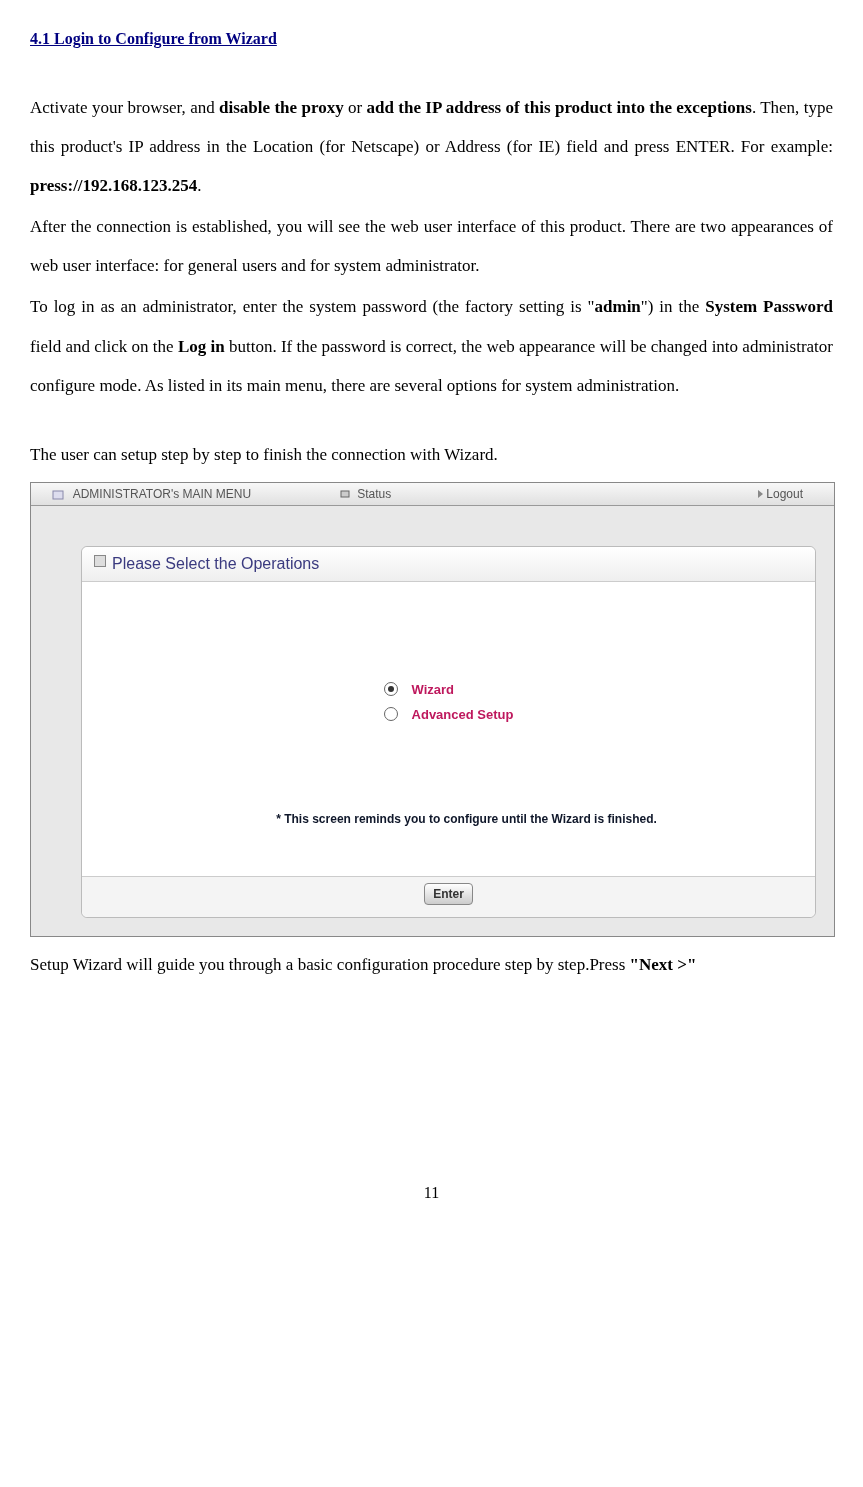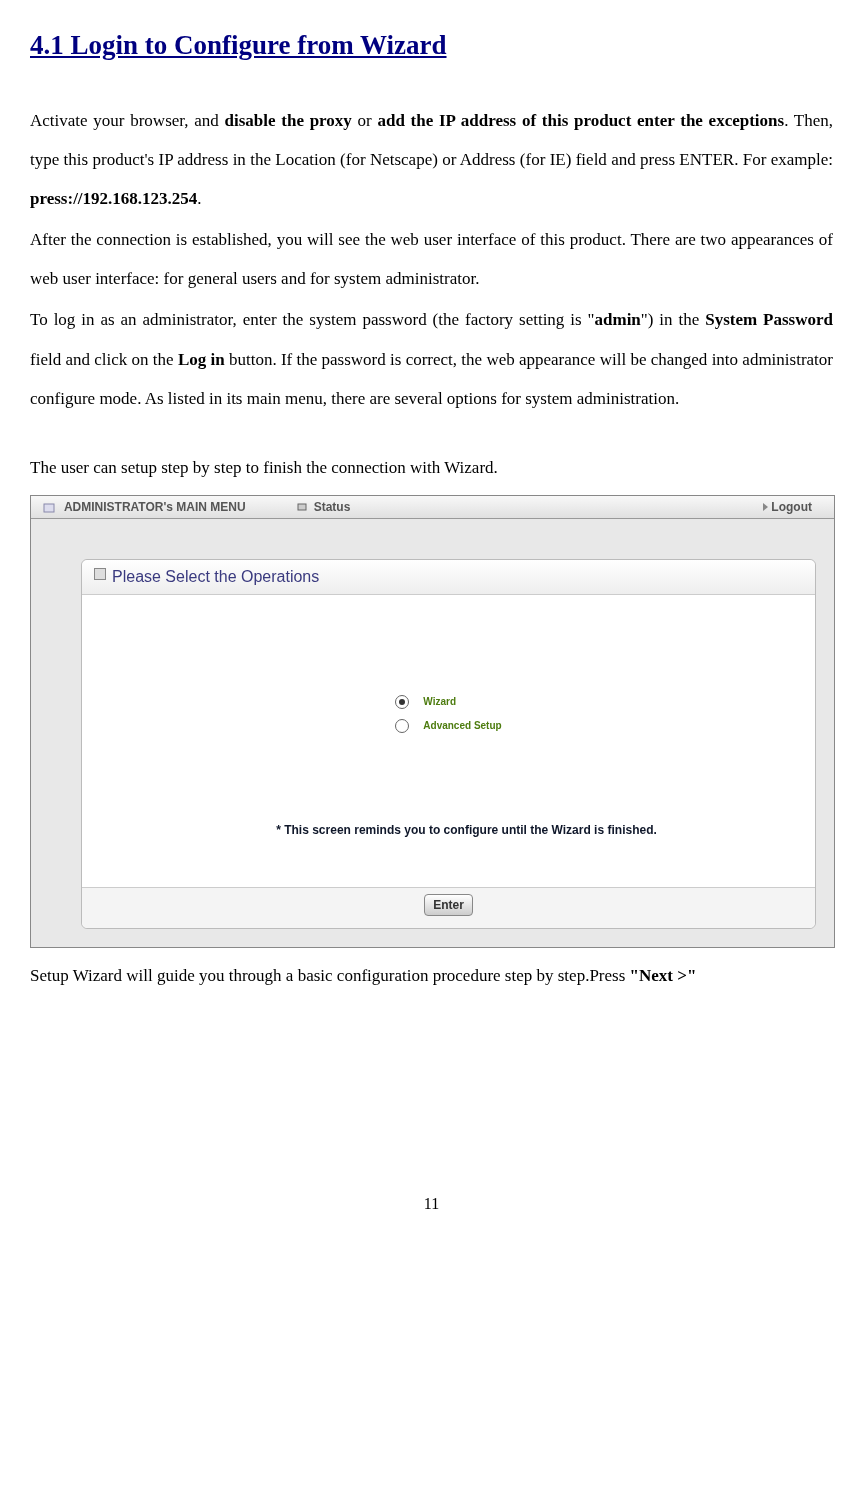--- a/index.html
+++ b/index.html
@@ -4,21 +4,21 @@
   <style>
     body {
       font-family: "Times New Roman", serif;
       margin: 0;
       padding: 30px 30px 20px 30px;
       width: 803px;
       background: white;
       color: black;
     }
     .section-title {
-      font-size: 27px;
+      font-size: 16px;
       font-weight: bold;
       text-decoration: underline;
       color: #000080;
       margin-bottom: 40px;
     }
     .body-text {
       font-size: 17px;
       line-height: 2.3;
       text-align: justify;
       margin-bottom: 0;
@@ -40,27 +40,28 @@
       padding: 8px 0;
       text-align: center;
       font-family: Verdana, Arial, sans-serif;
       font-size: 16px;
       font-weight: bold;
       border-bottom: 1px solid #333;
     }
     .menu-bar {
       background: linear-gradient(to bottom, #f8f8f8, #e0e0e0);
       border-bottom: 1px solid #999;
-      padding: 4px 12px;
+      padding: 4px 21px;
       font-family: Arial, sans-serif;
       font-size: 12px;
-      font-weight: bold;
+      font-weight: normal;
       color: #555;
       display: flex;
       align-items: center;
+      gap: 38px;
     }
     .menu-icon {
       display: inline-block;
       width: 12px;
       height: 10px;
       margin-right: 6px;
       vertical-align: middle;
     }
     .menu-main { flex: 0 0 auto; }
     .menu-status {
@@ -117,23 +118,23 @@
       margin-right: 6px;
     }
     .panel-body {
       padding: 90px 0 40px 0;
       text-align: center;
     }
     .radio-group {
       display: inline-block;
       text-align: right;
       font-family: Arial, sans-serif;
-      font-size: 10px;
-      font-weight: bold;
-      color: #4d7c0f;
+      font-size: 13px;
+      font-weight: bold;
+      color: #be185d;
     }
     .radio-row {
       margin: 10px 0;
       display: flex;
       align-items: center;
     }
     .radio-circle {
       display: inline-block;
       width: 12px;
       height: 12px;
@@ -187,21 +188,21 @@
       margin-top: 200px;
     }
   </style>
 </head>
 <body>
 
 <div class="section-title">4.1 Login to Configure from Wizard</div>
 
 <div class="body-text">
   <div class="para">
-    <span>Activate your browser, and </span><span class="bold">disable the proxy</span><span> or </span><span class="bold">add the IP address of this product enter the exceptions</span><span>. Then, type this product's IP address in the Location (for Netscape) or Address (for IE) field and press ENTER. For example: </span><span class="bold">press://192.168.123.254</span><span>.</span>
+    <span>Activate your browser, and </span><span class="bold">disable the proxy</span><span> or </span><span class="bold">add the IP address of this product into the exceptions</span><span>. Then, type this product's IP address in the Location (for Netscape) or Address (for IE) field and press ENTER. For example: </span><span class="bold">press://192.168.123.254</span><span>.</span>
   </div>
   <div class="para">After the connection is established, you will see the web user interface of this product. There are two appearances of web user interface: for general users and for system administrator.</div>
   <div class="para">
     <span>To log in as an administrator, enter the system password (the factory setting is  "</span><span class="bold">admin</span><span>") in the </span><span class="bold">System Password</span><span> field and click on the </span><span class="bold">Log in</span><span> button. If the password is correct, the web appearance will be changed into administrator configure mode. As listed in its main menu, there are several options for system administration.</span>
   </div>
   <div class="para" style="margin-top:30px;">The user can setup step by step to finish the connection with Wizard.</div>
 </div>
 
 <div class="screenshot-container">
   <div class="menu-bar">

